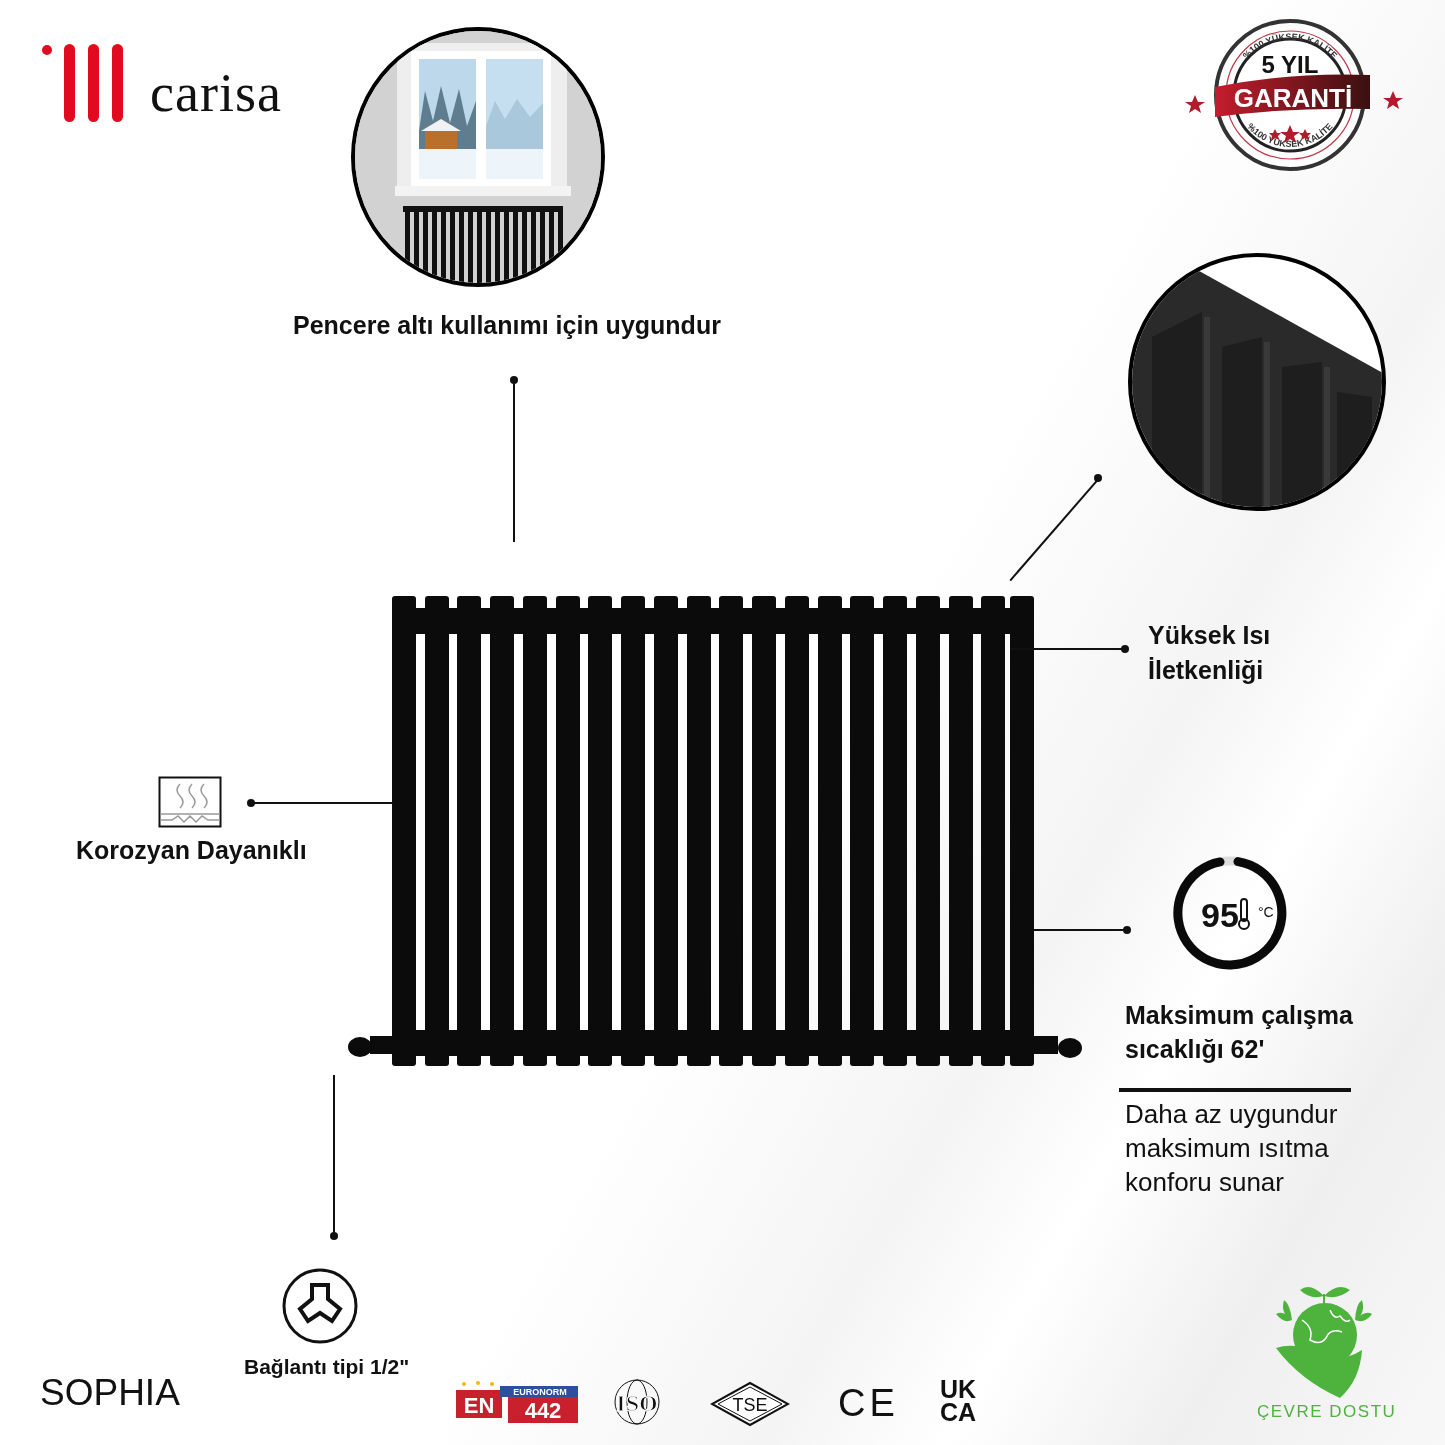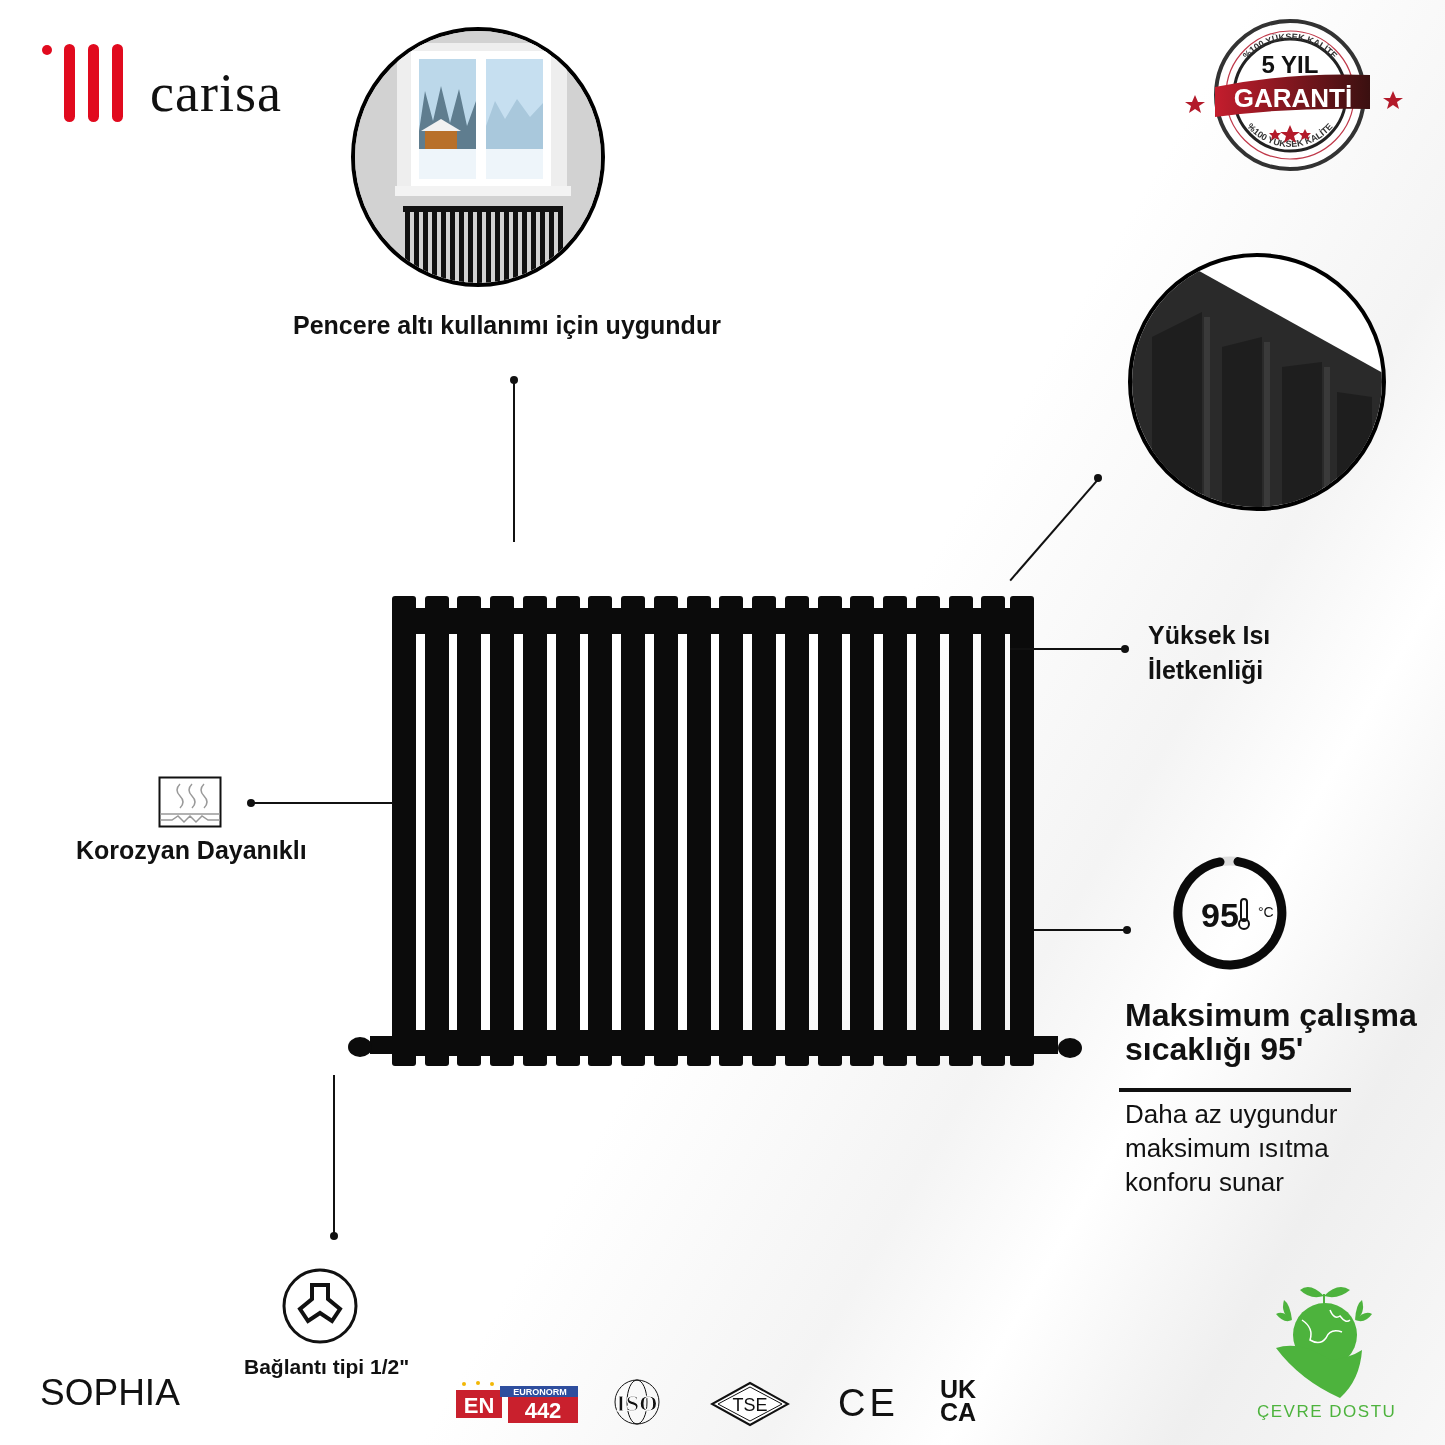--- a/index.html
+++ b/index.html
@@ -192,23 +192,23 @@
 <div class="abs" style="left:1172px; top:855px; width:116px; height:116px;">
   <svg width="116" height="116" viewBox="0 0 116 116">
     <circle cx="58" cy="58" r="52" fill="none" stroke="#ddd" stroke-width="9"></circle>
     <path d="M66 6.6 A52 52 0 1 1 48 6.9" fill="none" stroke="#0a0a0a" stroke-width="9" stroke-linecap="round"></path>
     <text x="48" y="72" text-anchor="middle" font-size="34" font-weight="bold" fill="#111" font-family="Liberation Sans, sans-serif">95</text>
     <rect x="69" y="44" width="6" height="22" rx="3" fill="none" stroke="#111" stroke-width="2"></rect>
     <circle cx="72" cy="69" r="5" fill="none" stroke="#111" stroke-width="2"></circle>
     <text x="86" y="62" font-size="14" fill="#111" font-family="Liberation Sans, sans-serif">°C</text>
   </svg>
 </div>
-<div class="abs label" style="left:1125px; top:998px; line-height:34px; font-size:32px;">
+<div class="abs label" style="left:1125px; top:998px; line-height:34px; font-size:25px;">
   <div>Maksimum çalışma</div>
-  <div>sıcaklığı 95'</div>
+  <div>sıcaklığı 62'</div>
 </div>
 <div class="abs" style="left:1119px; top:1088px; width:232px; height:4px; background:#111;"></div>
 <div class="abs" style="left:1125px; top:1097px; font-size:26px; line-height:34px; color:#111;">
   <div>Daha az uygundur</div>
   <div>maksimum ısıtma</div>
   <div>konforu sunar</div>
 </div>
 
 <div class="abs leader" style="left:333px; top:1075px; width:2px; height:160px;"></div>
 <div class="abs dot" style="left:330px; top:1232px;"></div>

